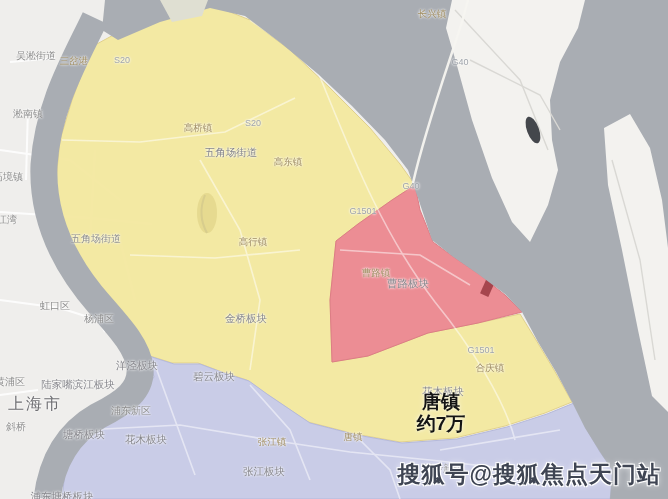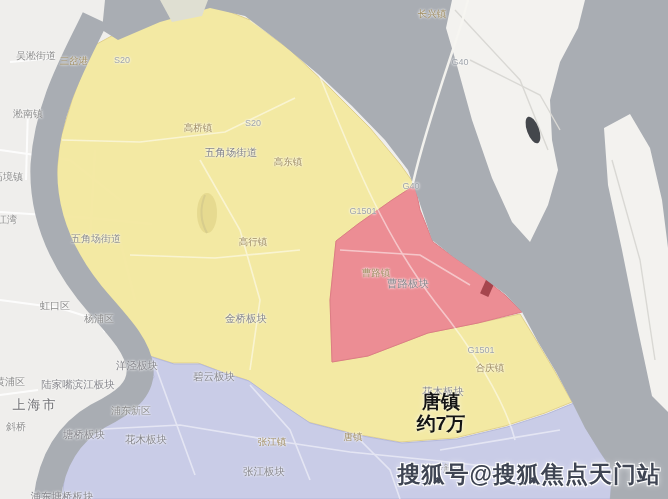--- a/index.html
+++ b/index.html
@@ -10,21 +10,21 @@
   .stage svg{position:absolute;left:0;top:0;}
   .labels-layer{position:absolute;left:0;top:0;width:100%;height:100%;pointer-events:none;}
   .map-label{
     position:absolute;transform:translate(-50%,-50%);white-space:nowrap;
     text-shadow:0 0 2px #fff,0 0 3px #fff;line-height:1;
   }
   .map-label.district{color:#8b8b8b;font-size:10px;text-align:center;}
   .map-label.town{color:#a08d62;font-size:9.5px;}
   .map-label.road{color:#9fa4ab;font-size:9px;}
   .map-label.plate{color:#84848a;font-size:10.5px;}
-  .map-label.city{color:#6e6e72;font-size:13px;letter-spacing:2px;}
+  .map-label.city{color:#6e6e72;font-size:16px;letter-spacing:2px;}
   .region-label{
     position:absolute;transform:translate(-50%,-50%);
     color:#141414;font-weight:900;font-size:19px;line-height:22px;
     text-align:center;white-space:nowrap;
     text-shadow:0 0 3px rgba(255,255,255,.75),0 0 6px rgba(255,255,255,.5);
   }
   .watermark{
     position:absolute;right:7px;bottom:9px;
     font-size:23px;font-weight:700;color:#3f4553;letter-spacing:1px;
     text-shadow:-1px -1px 0 #fff,1px -1px 0 #fff,-1px 1px 0 #fff,1px 1px 0 #fff,0 0 6px rgba(255,255,255,.9);

